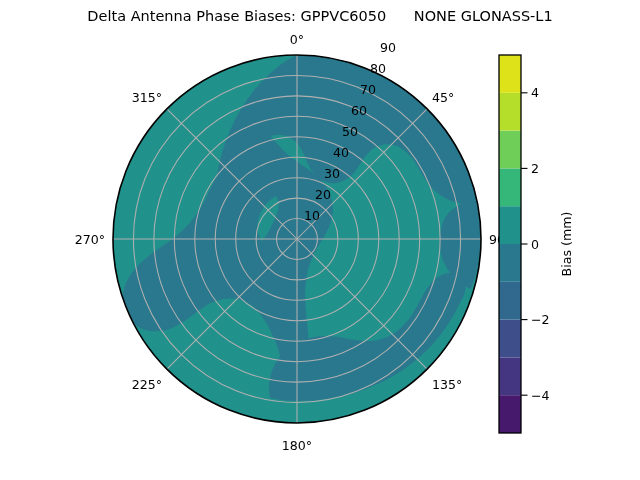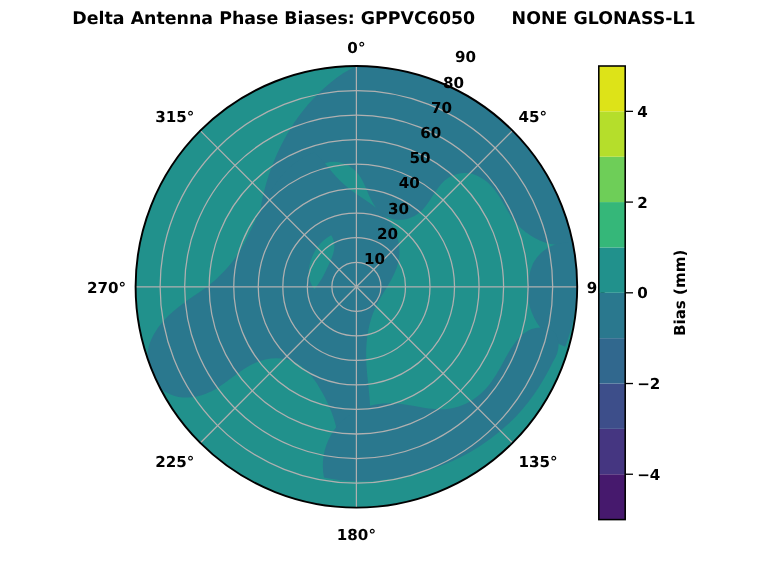--- a/index.html
+++ b/index.html
@@ -13,21 +13,20 @@
     position: relative;
     overflow: hidden;
     font-family: "DejaVu Sans", sans-serif;
     color: #000000;
   }
   #figure {
     position: absolute;
     left: 0; top: 0;
     width: 640px;
     height: 480px;
-    font-weight: bold;
   }
   .fig-title {
     position: absolute;
     left: 0;
     top: 8px;
     width: 640px;
     text-align: center;
     font-size: 14.5px;
     color: #000000;
     white-space: pre;

